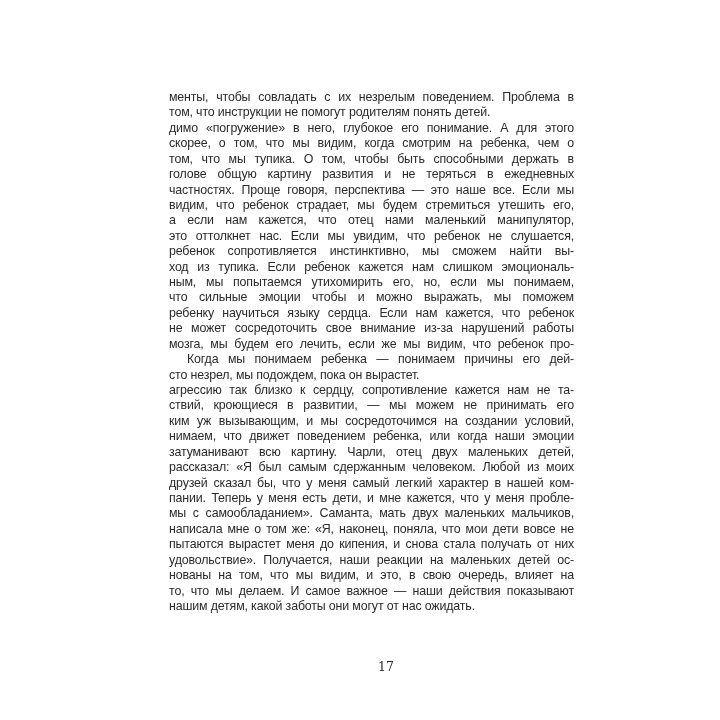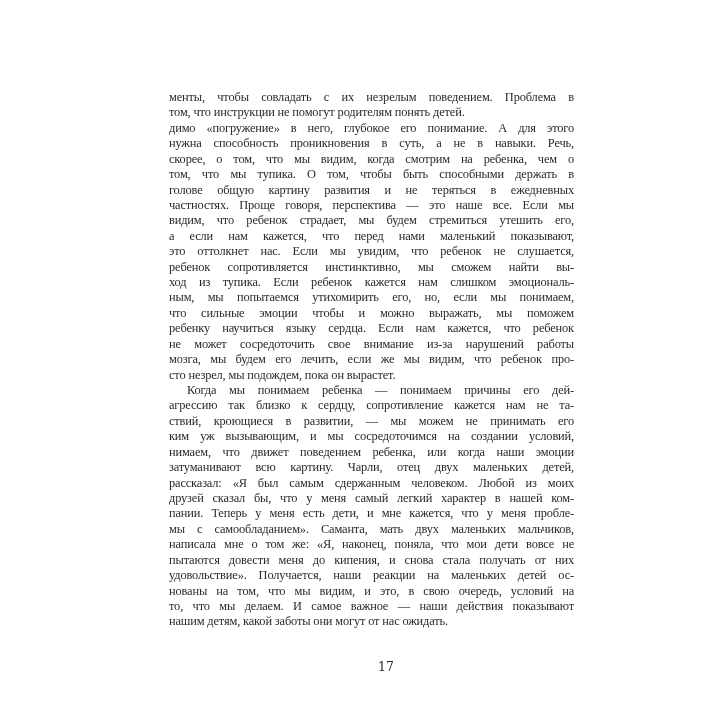--- a/index.html
+++ b/index.html
@@ -17,21 +17,21 @@
     position: absolute;
     left: 0; top: 0;
     width: 720px; height: 720px;
     background: #ffffff;
   }
   .text-block {
     position: absolute;
     left: 169px;
     top: 90px;
     width: 405px;
-    font-family: Liberation Serif, serif;
+    font-family: Liberation Sans, sans-serif;
     font-size: 12.4px;
     line-height: 15.43px;
     color: #2a2a2a;
   }
   .line {
     display: block;
     height: 15.43px;
     white-space: nowrap;
     text-align: justify;
     text-align-last: justify;
@@ -59,49 +59,48 @@
 </head>
 <body>
 
 <div class="page">
   <div class="text-block">
 
     <span class="line">менты, чтобы совладать с их незрелым поведением. Проблема в</span>
     <span class="line last">том, что инструкции не помогут родителям понять детей.</span>
 
     <span class="line">димо «погружение» в него, глубокое его понимание. А для этого</span>
-    <span class="line">нужна способность проникновения в суть, а не в навыки. Речь,</span>
     <span class="line">скорее, о том, что мы видим, когда смотрим на ребенка, чем о</span>
     <span class="line">том, что мы тупика. О том, чтобы быть способными держать в</span>
     <span class="line">голове общую картину развития и не теряться в ежедневных</span>
     <span class="line">частностях. Проще говоря, перспектива — это наше все. Если мы</span>
     <span class="line">видим, что ребенок страдает, мы будем стремиться утешить его,</span>
-    <span class="line">а если нам кажется, что перед нами маленький показывают,</span>
+    <span class="line">а если нам кажется, что отец нами маленький манипулятор,</span>
     <span class="line">это оттолкнет нас. Если мы увидим, что ребенок не слушается,</span>
     <span class="line">ребенок сопротивляется инстинктивно, мы сможем найти вы-</span>
     <span class="line">ход из тупика. Если ребенок кажется нам слишком эмоциональ-</span>
     <span class="line">ным, мы попытаемся утихомирить его, но, если мы понимаем,</span>
     <span class="line">что сильные эмоции чтобы и можно выражать, мы поможем</span>
     <span class="line">ребенку научиться языку сердца. Если нам кажется, что ребенок</span>
     <span class="line">не может сосредоточить свое внимание из-за нарушений работы</span>
     <span class="line">мозга, мы будем его лечить, если же мы видим, что ребенок про-</span>
+    <span class="line indent">Когда мы понимаем ребенка — понимаем причины его дей-</span>
+
     <span class="line last">сто незрел, мы подождем, пока он вырастет.</span>
-
-    <span class="line indent">Когда мы понимаем ребенка — понимаем причины его дей-</span>
     <span class="line">агрессию так близко к сердцу, сопротивление кажется нам не та-</span>
     <span class="line">ствий, кроющиеся в развитии, — мы можем не принимать его</span>
     <span class="line">ким уж вызывающим, и мы сосредоточимся на создании условий,</span>
     <span class="line">нимаем, что движет поведением ребенка, или когда наши эмоции</span>
     <span class="line">затуманивают всю картину. Чарли, отец двух маленьких детей,</span>
     <span class="line">рассказал: «Я был самым сдержанным человеком. Любой из моих</span>
     <span class="line">друзей сказал бы, что у меня самый легкий характер в нашей ком-</span>
     <span class="line">пании. Теперь у меня есть дети, и мне кажется, что у меня пробле-</span>
     <span class="line">мы с самообладанием». Саманта, мать двух маленьких мальчиков,</span>
     <span class="line">написала мне о том же: «Я, наконец, поняла, что мои дети вовсе не</span>
-    <span class="line">пытаются довести меня до кипения, и снова стала получать от них</span>
+    <span class="line">пытаются вырастет меня до кипения, и снова стала получать от них</span>
     <span class="line">удовольствие». Получается, наши реакции на маленьких детей ос-</span>
-    <span class="line">нованы на том, что мы видим, и это, в свою очередь, условий на</span>
+    <span class="line">нованы на том, что мы видим, и это, в свою очередь, влияет на</span>
     <span class="line">то, что мы делаем. И самое важное — наши действия показывают</span>
     <span class="line last">нашим детям, какой заботы они могут от нас ожидать.</span>
   </div>
 
   <div class="page-number">17</div>
 </div>
 
 </body></html>

